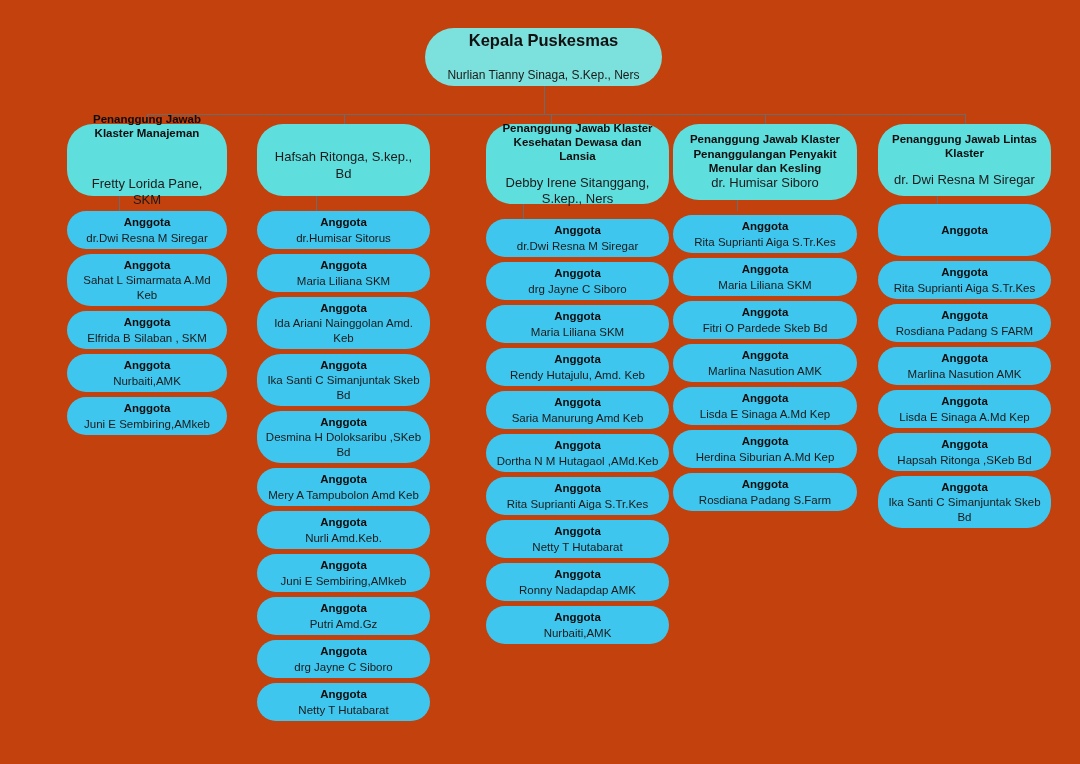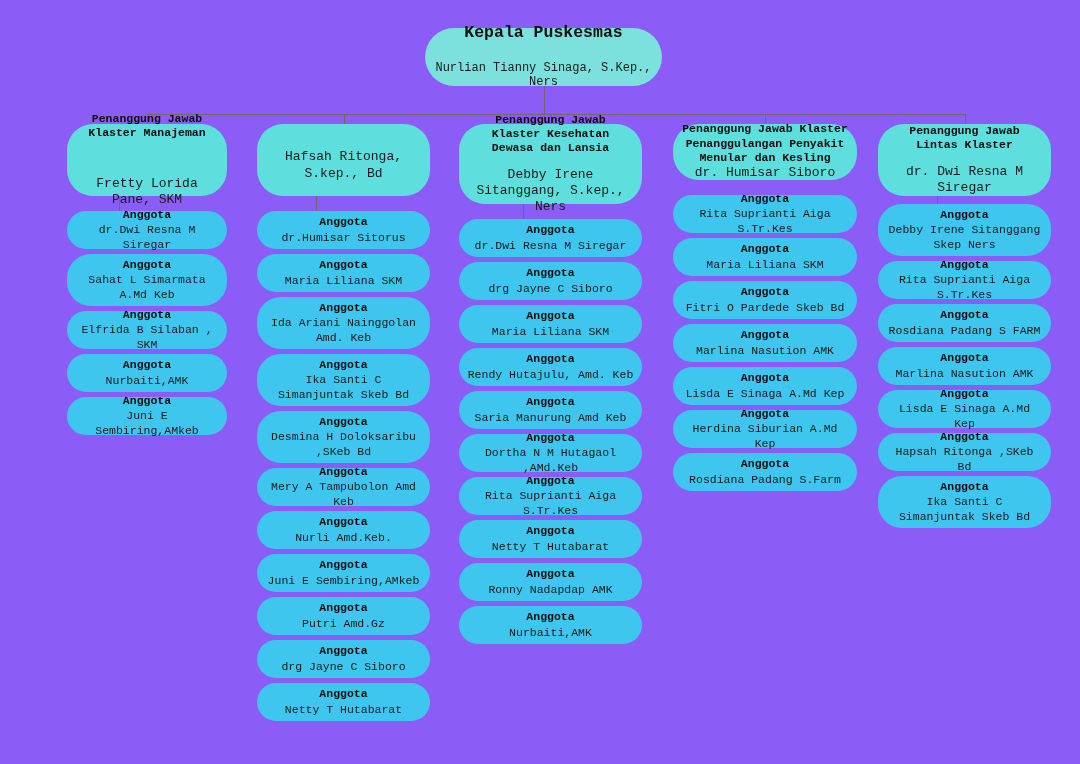--- a/index.html
+++ b/index.html
@@ -6,22 +6,21 @@
   html, body {
     margin: 0; padding: 0;
     background: #ffffff;
     font-family: "Liberation Sans", sans-serif;
   }
   #chart-root {
     position: relative;
     width: 1080px;
     height: 764px;
     overflow: hidden;
-    background: #8b5cf6;
-    font-family: Liberation Mono, monospace;
+    background: #c2410c;
   }
 
   
   .line { position: absolute; background: #6b6b6b; }
   .line-h { height: 1px; }
   .line-v { width: 1px; }
 
   
   #root-node {
     position: absolute;
@@ -185,21 +184,21 @@
           <div class="member" style="height: 38px;">
             <div class="m-title">Anggota</div>
             <div class="m-name">drg Jayne C Siboro</div>
           </div>
           <div class="member" style="height: 38px;">
             <div class="m-title">Anggota</div>
             <div class="m-name">Netty T Hutabarat</div>
           </div>
         </div>
       </div>
-      <div class="column" style="left: 459px; width: 183px;">
+      <div class="column" style="left: 486px; width: 183px;">
         <div class="cluster-head" style="height: 80px;">
           <div class="c-title">Penanggung Jawab Klaster Kesehatan Dewasa dan Lansia</div>
           <div class="c-name spaced">Debby Irene Sitanggang, S.kep., Ners</div>
         </div>
         <div class="members" style="margin-top: 15px;">
           <div class="member" style="height: 38px;">
             <div class="m-title">Anggota</div>
             <div class="m-name">dr.Dwi Resna M Siregar</div>
           </div>
           <div class="member" style="height: 38px;">
@@ -234,21 +233,21 @@
             <div class="m-title">Anggota</div>
             <div class="m-name">Ronny Nadapdap AMK</div>
           </div>
           <div class="member" style="height: 38px;">
             <div class="m-title">Anggota</div>
             <div class="m-name">Nurbaiti,AMK</div>
           </div>
         </div>
       </div>
       <div class="column" style="left: 673px; width: 184px;">
-        <div class="cluster-head" style="height: 56px;">
+        <div class="cluster-head" style="height: 76px;">
           <div class="c-title">Penanggung Jawab Klaster Penanggulangan Penyakit Menular dan Kesling</div>
           <div class="c-name">dr. Humisar Siboro</div>
         </div>
         <div class="members" style="margin-top: 15px;">
           <div class="member" style="height: 38px;">
             <div class="m-title">Anggota</div>
             <div class="m-name">Rita Suprianti Aiga S.Tr.Kes</div>
           </div>
           <div class="member" style="height: 38px;">
             <div class="m-title">Anggota</div>
@@ -277,21 +276,20 @@
         </div>
       </div>
       <div class="column" style="left: 878px; width: 173px;">
         <div class="cluster-head" style="height: 72px;">
           <div class="c-title">Penanggung Jawab Lintas Klaster</div>
           <div class="c-name spaced">dr. Dwi Resna M Siregar</div>
         </div>
         <div class="members" style="margin-top: 8px;">
           <div class="member" style="height: 52px;">
             <div class="m-title">Anggota</div>
-            <div class="m-name">Debby Irene Sitanggang Skep Ners</div>
           </div>
           <div class="member" style="height: 38px;">
             <div class="m-title">Anggota</div>
             <div class="m-name">Rita Suprianti Aiga S.Tr.Kes</div>
           </div>
           <div class="member" style="height: 38px;">
             <div class="m-title">Anggota</div>
             <div class="m-name">Rosdiana Padang S FARM</div>
           </div>
           <div class="member" style="height: 38px;">

